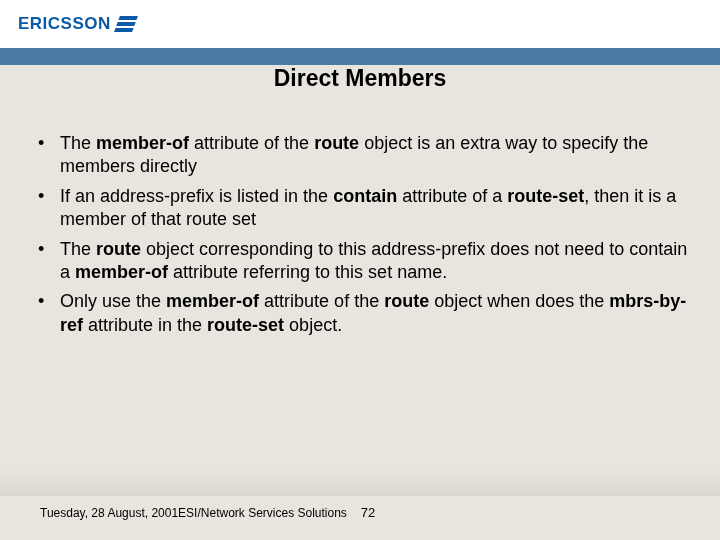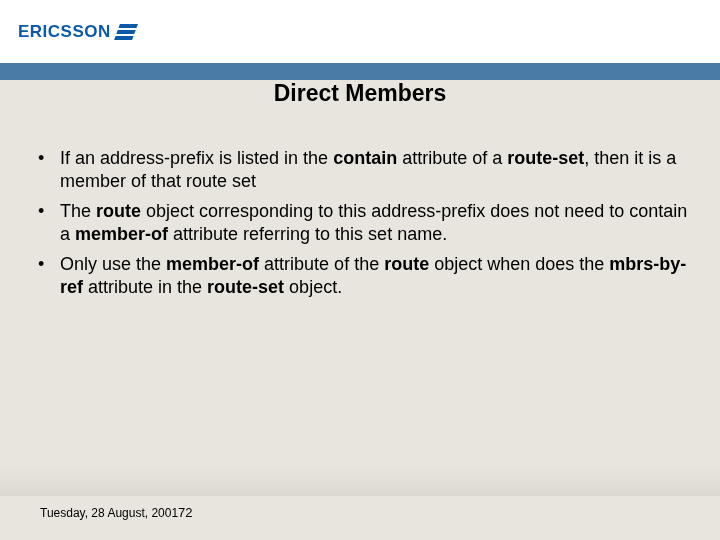--- a/index.html
+++ b/index.html
@@ -4,21 +4,21 @@
 <style>
   * { margin: 0; padding: 0; box-sizing: border-box; }
   html, body { width: 720px; height: 540px; overflow: hidden; }
   body {
     font-family: Arial, Helvetica, sans-serif;
     background: #e8e5de;
     position: relative;
   }
   .header-white {
     background: #ffffff;
-    height: 63px;
+    height: 48px;
     width: 100%;
     display: flex;
     align-items: center;
     padding-left: 18px;
   }
   .logo {
     display: flex;
     align-items: center;
     gap: 6px;
   }
@@ -116,31 +116,35 @@
     </span>
   </div>
 </div>
 <div class="header-bar"></div>
 
 <h1 class="slide-title">Direct Members</h1>
 
 <div class="content">
   <ul class="bullets">
     <li>
+      <span>The </span><span class="b">member-of</span><span> attribute of the </span><span class="b">route</span><span> object is an extra way to specify the members directly</span>
+    </li>
+    <li>
       <span>If an address-prefix is listed in the </span><span class="b">contain</span><span> attribute of a </span><span class="b">route-set</span><span>, then it is a member of that route set</span>
     </li>
     <li>
       <span>The </span><span class="b">route</span><span> object corresponding to this address-prefix does not need to contain a </span><span class="b">member-of</span><span> attribute referring to this set name.</span>
     </li>
     <li>
       <span>Only use the </span><span class="b">member-of</span><span> attribute of the </span><span class="b">route</span><span> object when does the </span><span class="b">mbrs-by-ref</span><span> attribute in the </span><span class="b">route-set</span><span> object.</span>
     </li>
   </ul>
 </div>
 
 <div class="grad"></div>
 
 <div class="footer">
   <span>Tuesday, 28 August, 2001</span>
   <div class="footer-right">
+    <span>ESI/Network Services Solutions</span>
     <span class="page-num">72</span>
   </div>
 </div>
 
 </body></html>

